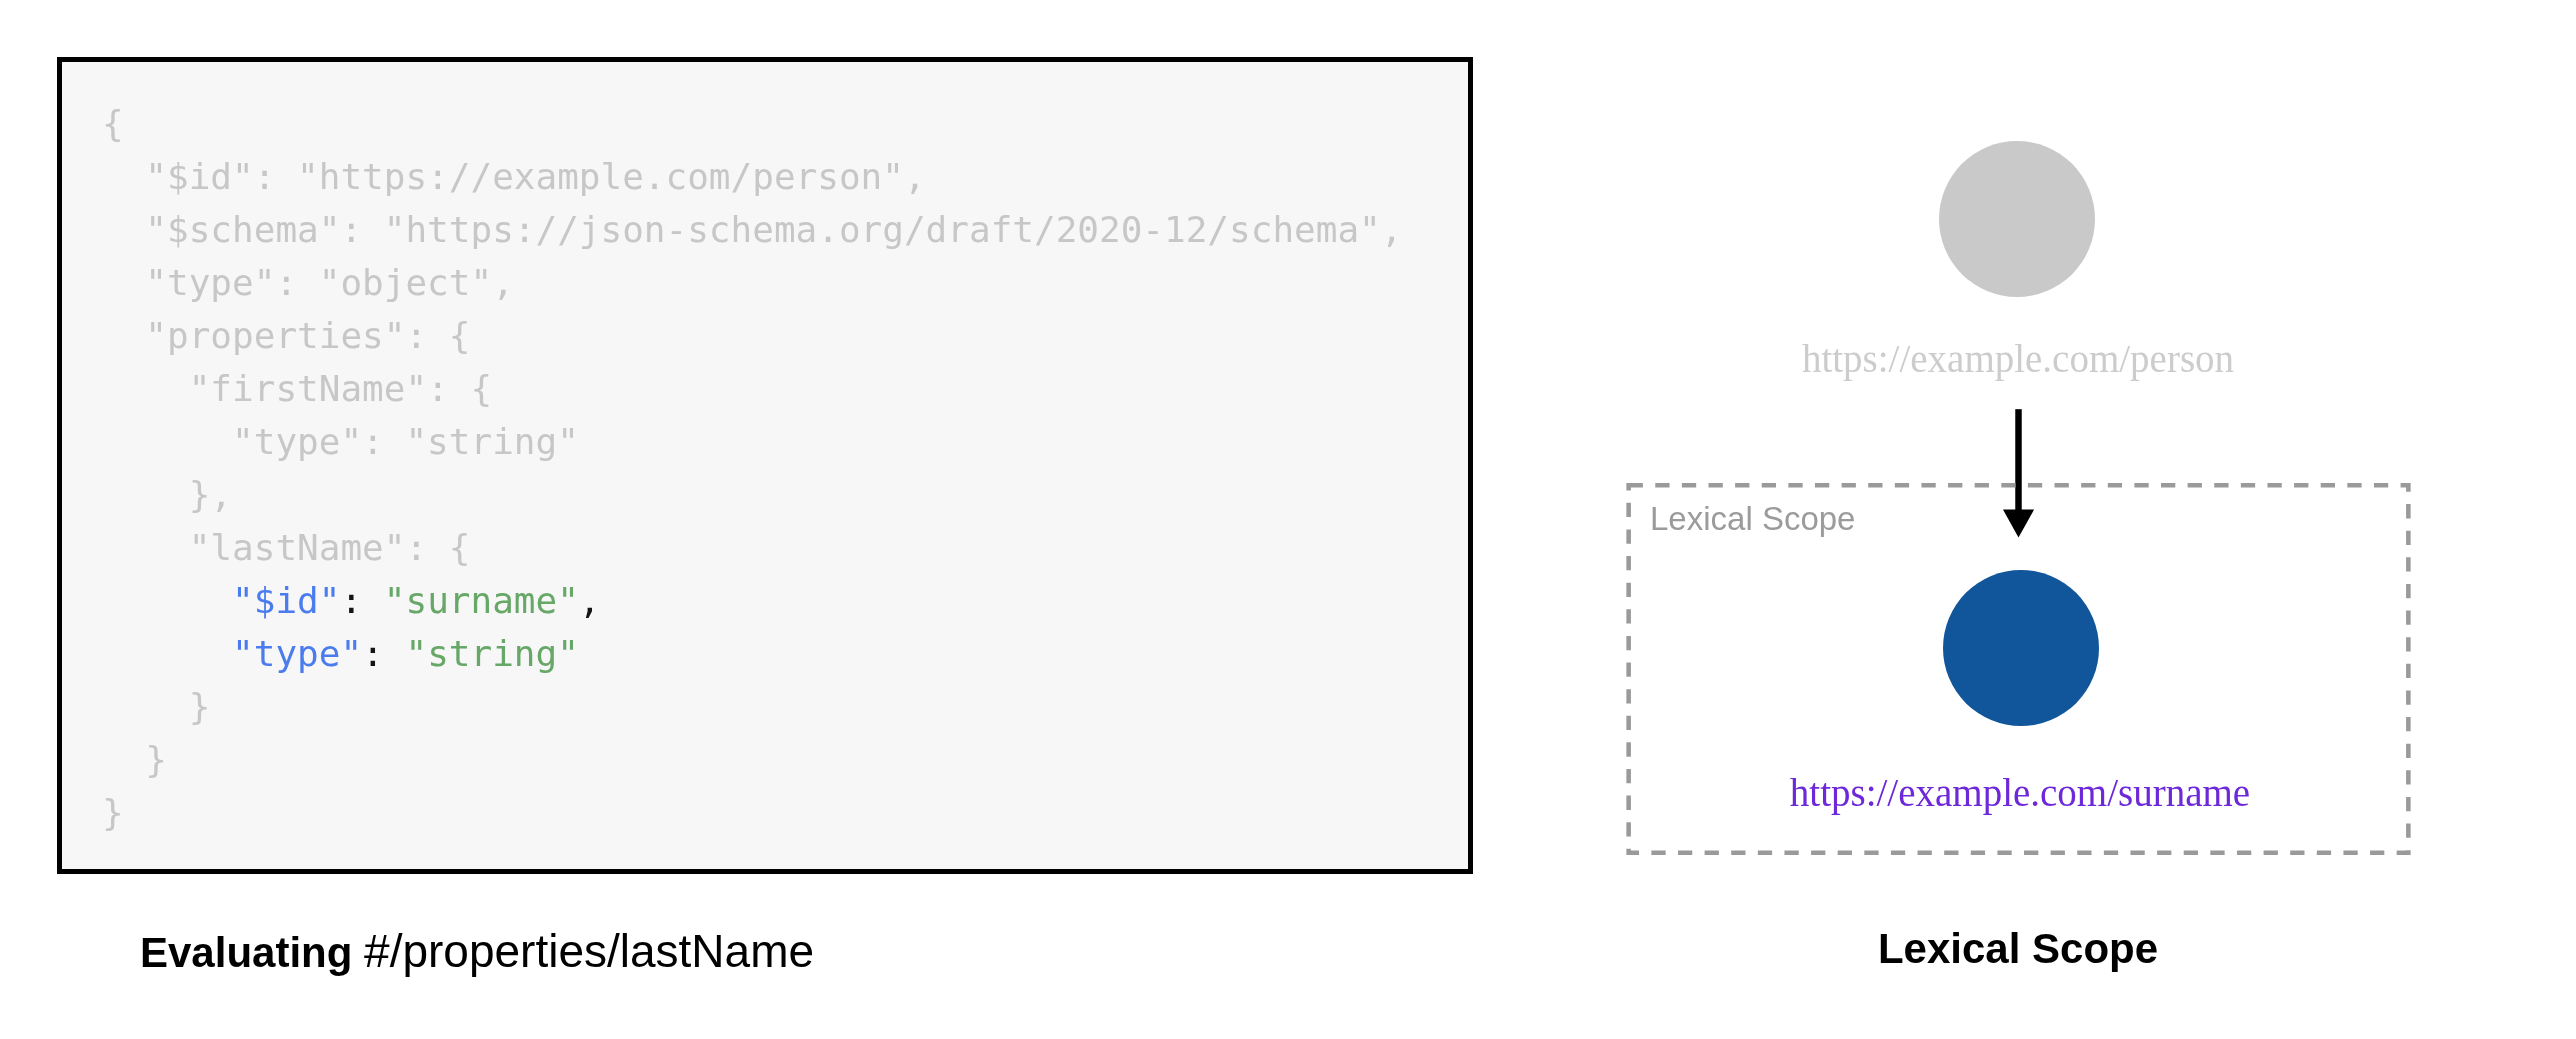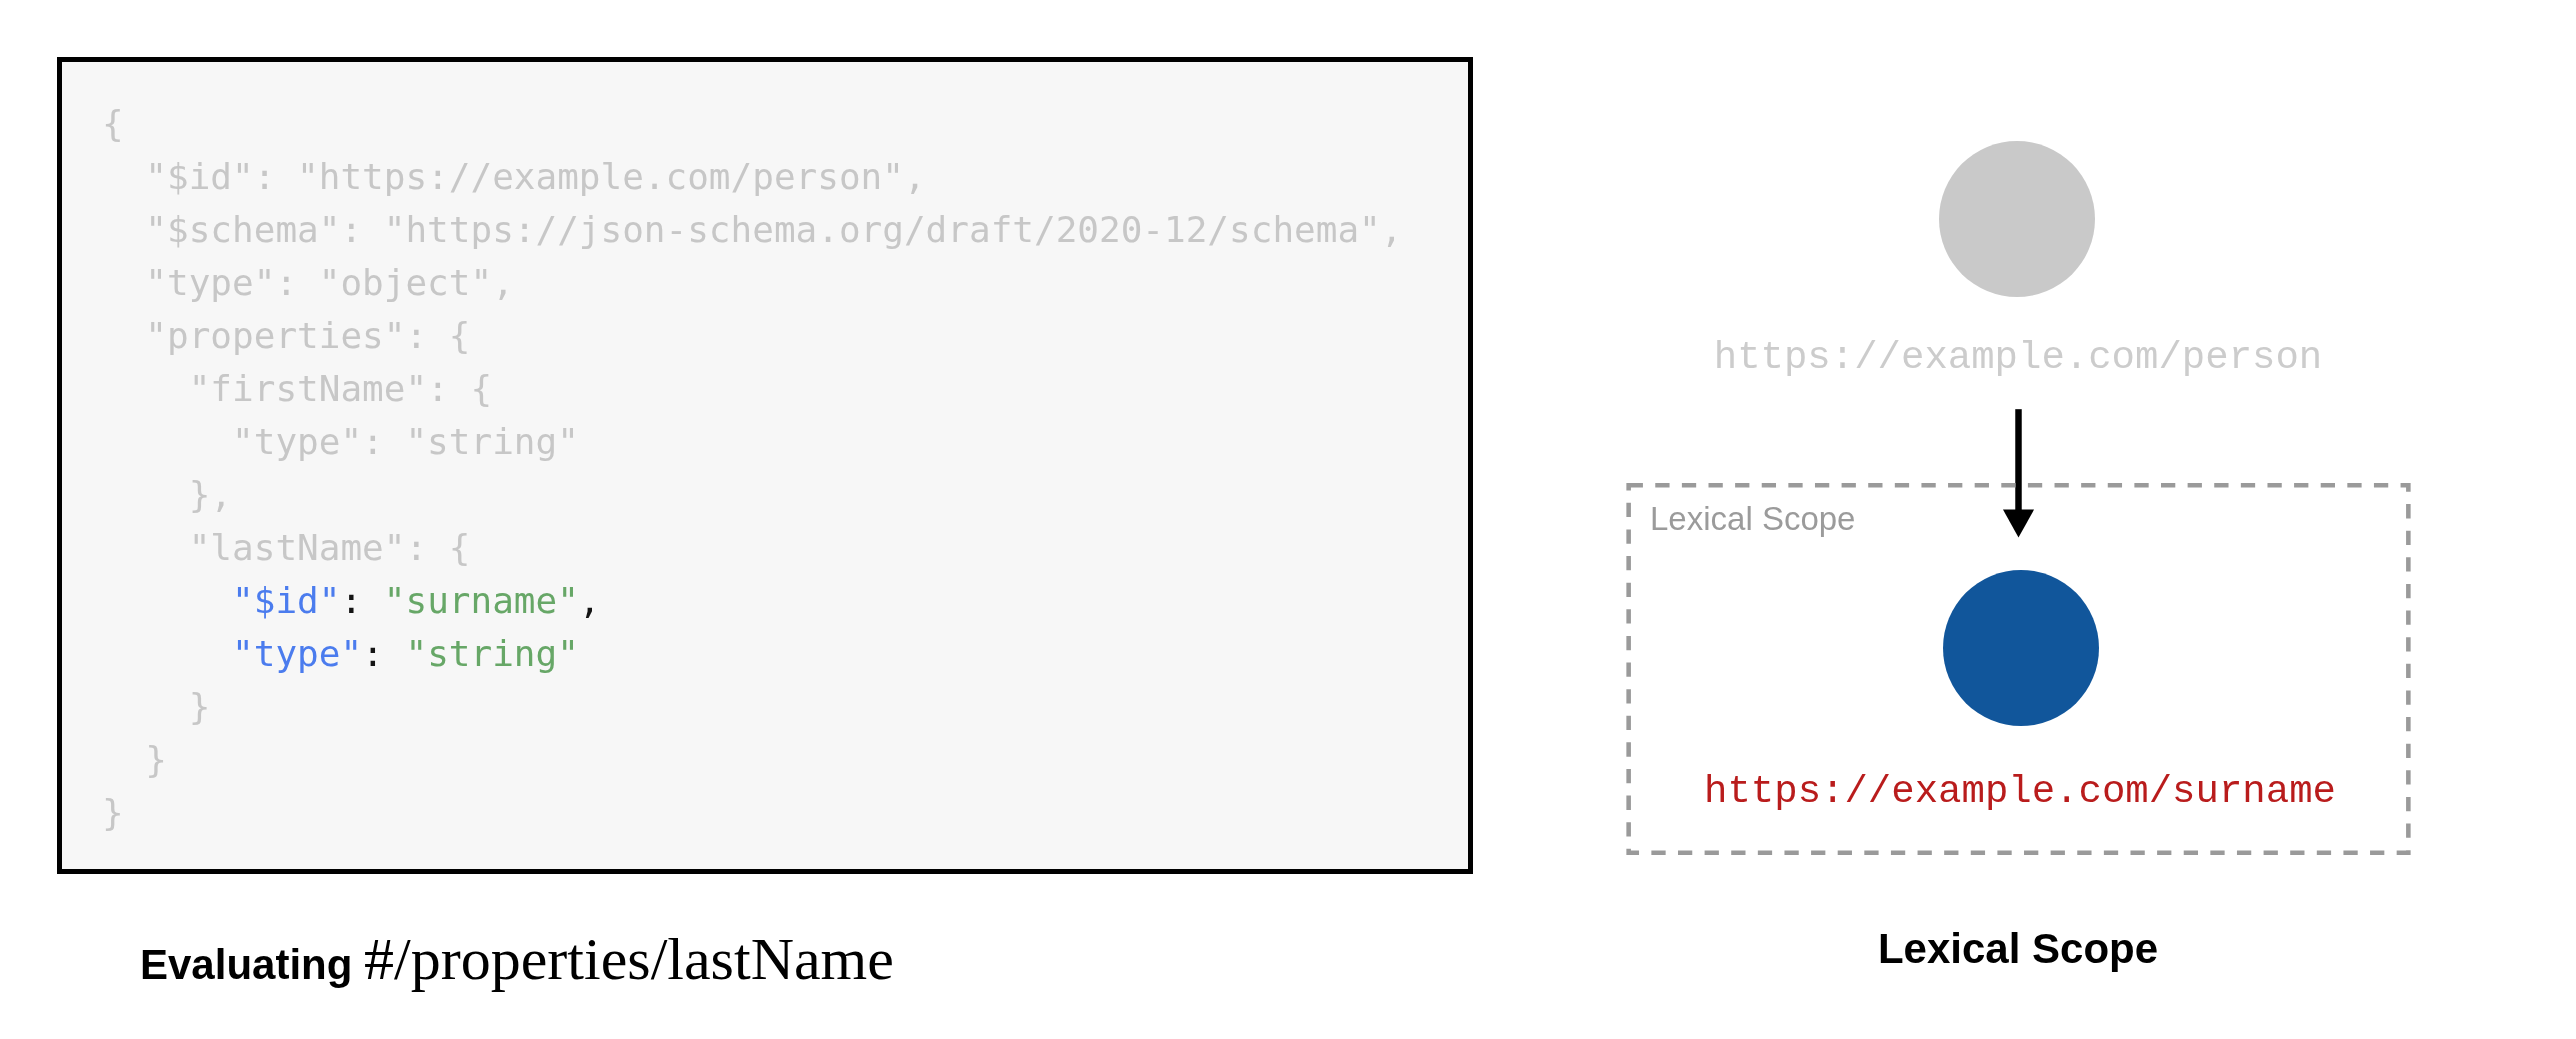--- a/index.html
+++ b/index.html
@@ -41,43 +41,43 @@
     white-space: nowrap;
     line-height: 1.1;
   }
   .caption-left { left: 140px; }
   .caption-bold {
     font-family: "Liberation Sans", sans-serif;
     font-weight: bold;
     font-size: 42px;
   }
   .caption-mono {
-    font-family: Liberation Serif, serif;
-    font-size: 60px;
+    font-family: Liberation Sans, sans-serif;
+    font-size: 46px;
     font-weight: normal;
   }
   .caption-right {
     left: 1693px; width: 650px;
     text-align: center;
   }
 
   
   .circle { border-radius: 50%; width: 156px; height: 156px; }
   .circle-gray  { left: 1939px; top: 141px; background: #c9c9c9; }
   .circle-blue  { left: 1943px; top: 570px; background: #11569b; }
 
   .uri-label {
     width: 650px;
     text-align: center;
-    font-family: Liberation Mono, monospace;
+    font-family: Liberation Serif, serif;
     font-size: 39px;
     white-space: nowrap;
   }
   .uri-person { left: 1693px; top: 336px; color: #cccccc; }
-  .uri-surname { left: 1695px; top: 770px; color: #b91c1c; }
+  .uri-surname { left: 1695px; top: 770px; color: #6d28d9; }
 
   .scope-svg { left: 1626px; top: 483px; }
   .scope-title {
     left: 1650px; top: 500px;
     font-family: "Liberation Sans", sans-serif;
     font-size: 33px;
     color: #9b9b9b;
     white-space: nowrap;
   }
   .arrow-svg { left: 1999px; top: 404px; }

